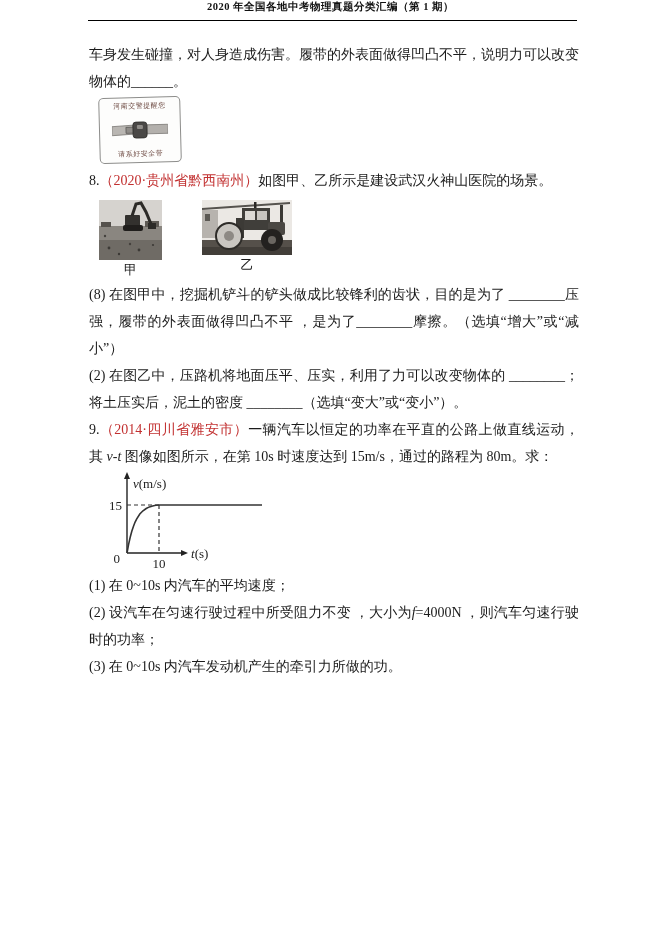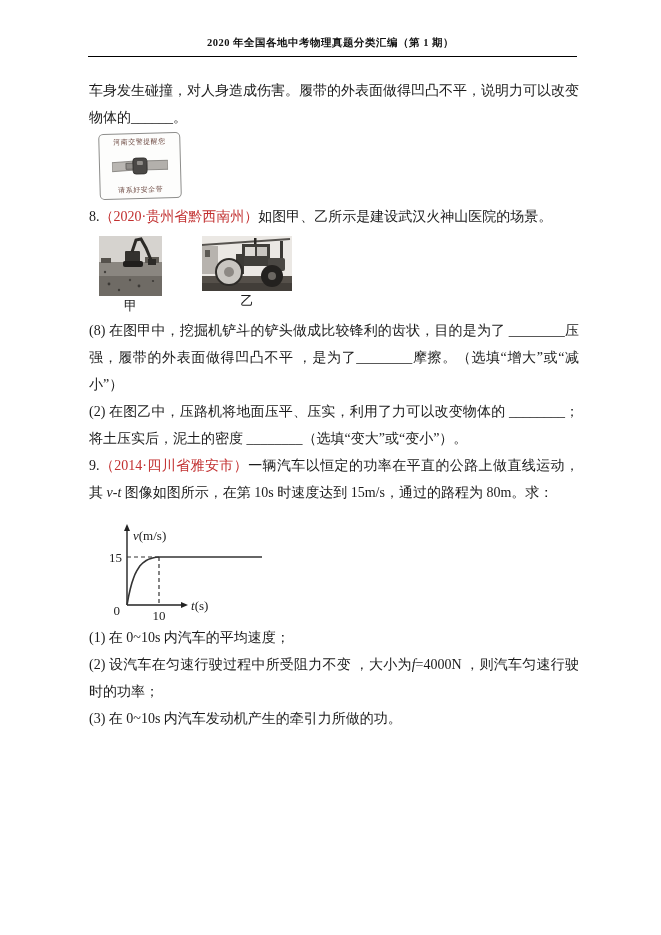--- a/index.html
+++ b/index.html
@@ -2,21 +2,21 @@
 <html style="--accent-red: #C23030;"><head>
 <meta charset="utf-8">
 <style>
   html,body{margin:0;padding:0;}
   body{
     width:661px;height:935px;background:#ffffff;
     font-family:"Liberation Serif","DejaVu Serif",serif;
     color:#1b1b1b;overflow:hidden;
   }
   .header-title{
-    margin-top:36px;text-align:center;
+    text-align:center;
     font-size:10.5px;font-weight:bold;letter-spacing:.5px;color:#111;
   }
   .header-rule{
     width:489px;margin:6px 0 0 88px;border-top:1.6px solid #000;height:0;
   }
   .content{margin-left:89px;width:490px;}
   .para{
     margin:0;font-size:14px;line-height:27px;
     text-align:justify;text-justify:inter-ideograph;
     word-break:break-all;
@@ -39,21 +39,21 @@
   .q8-stem{margin-top:4px;}
   
   .figures{display:flex;margin:6px 0 0 10px;gap:40px;}
   .figure{margin:0;display:flex;flex-direction:column;align-items:center;}
   .figure svg{display:block;border:0;}
   .figcap{font-size:13px;line-height:16px;margin-top:2px;color:#1b1b1b;}
   .section-title{
     margin:0;margin-top:2px;font-size:15px;font-weight:bold;line-height:27px;color:#000;
   }
   .p-part1{margin-top:3px;}
-  .graph-wrap{margin:18px 0 0 0;height:100px;}
+  .graph-wrap{margin:2px 0 0 0;height:100px;}
   .vt-graph text{font-size:13px;fill:#222;font-family:"Liberation Serif","DejaVu Serif",serif;}
   .vt-graph .axis{stroke:#222;stroke-width:1.4;}
   .vt-graph .curve{stroke:#333;stroke-width:1.6;fill:none;}
   .vt-graph .dash{stroke:#333;stroke-width:1.2;stroke-dasharray:4 3;fill:none;}
 </style>
 </head>
 <body>
 
 <div>
 

